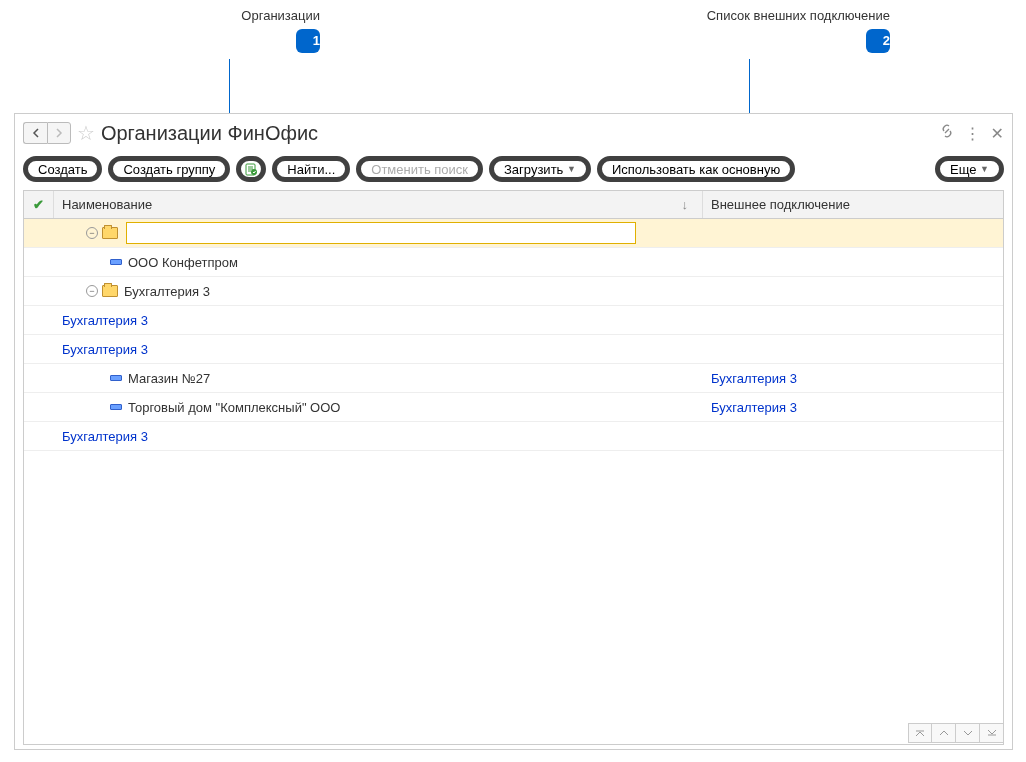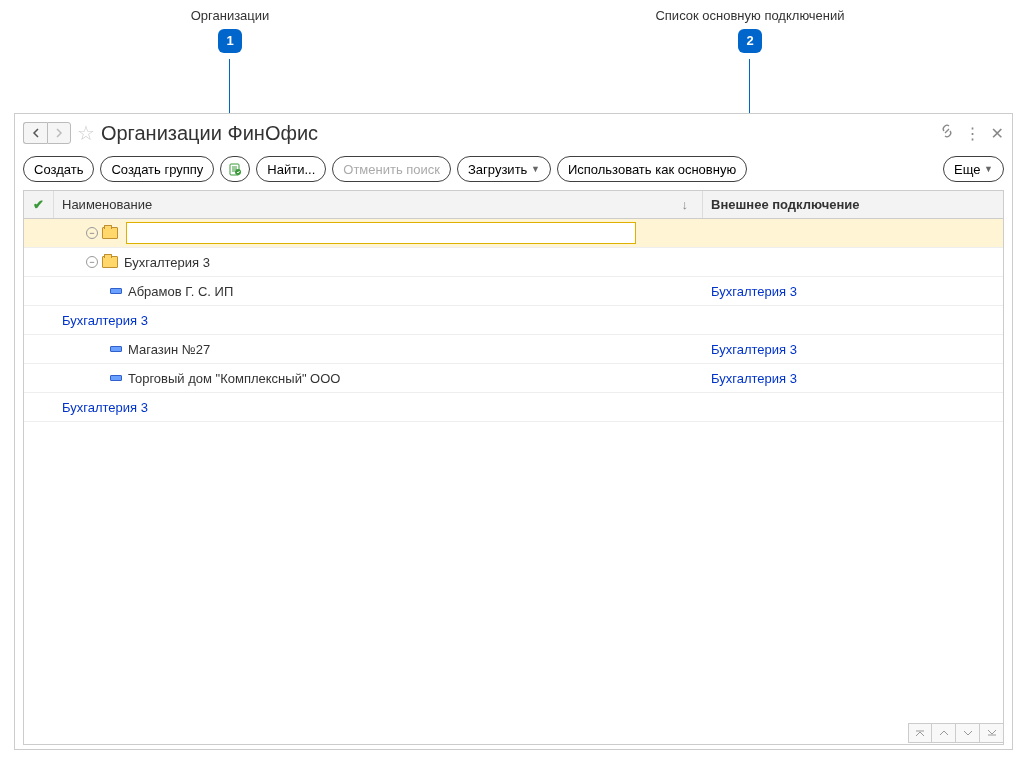--- a/index.html
+++ b/index.html
@@ -1,45 +1,45 @@
 <!DOCTYPE html>
 <html><head>
 <meta charset="utf-8">
 <style>
 * { box-sizing: border-box; margin: 0; padding: 0; }
 body { font-family: Arial, sans-serif; font-size: 13px; color: #333; background: #fff; width: 1026px; height: 762px; position: relative; }
 
-.annotation { position: absolute; font-size: 13px; color: #333; text-align: center; }
+.annotation { position: absolute; font-size: 13px; color: #333; text-align: right; }
 .annotation-marker { display: inline-block; width: 24px; height: 24px; background: #0066cc; color: #fff; border-radius: 6px; line-height: 24px; font-weight: bold; font-size: 13px; margin-top: 6px; }
 .annotation-line { position: absolute; width: 1px; background: #0066cc; }
 
 .window { position: absolute; left: 14px; top: 113px; width: 999px; height: 637px; border: 1px solid #ccc; background: #fff; }
 
 .titlebar { display: flex; align-items: center; padding: 6px 8px; height: 38px; }
 .nav-btn { width: 24px; height: 22px; border: 1px solid #bbb; background: #f5f5f5; display: inline-flex; align-items: center; justify-content: center; cursor: pointer; }
 .nav-btn.left { border-radius: 3px 0 0 3px; border-right: none; }
 .nav-btn.right { border-radius: 0 3px 3px 0; }
 .star-icon { margin: 0 6px; color: #ccc; font-size: 20px; }
 .window-title { font-size: 20px; color: #333; margin-left: 0; }
 .titlebar-right { margin-left: auto; display: flex; align-items: center; gap: 10px; }
 .titlebar-right span { color: #888; cursor: pointer; font-size: 16px; }
 
 .toolbar { display: flex; align-items: center; padding: 4px 8px 8px 8px; gap: 6px; }
-.btn { padding: 4px 10px; border: 1px solid #404040; border-radius: 13px; background: #fff; font-size: 13px; cursor: pointer; height: 26px; display: inline-flex; align-items: center; }
+.btn { padding: 4px 10px; border: 5px solid #404040; border-radius: 13px; background: #fff; font-size: 13px; cursor: pointer; height: 26px; display: inline-flex; align-items: center; }
 .btn.disabled { color: #aaa; cursor: default; text-align: center; }
 .btn.icon-only { width: 30px; justify-content: center; padding: 0; }
 .toolbar-right { margin-left: auto; padding-left: 46px; }
 
 .table-wrapper { border: 1px solid #ccc; margin: 0 8px; height: 555px; overflow: hidden; }
 .table-header { display: flex; background: #f3f3f3; border-bottom: 1px solid #ccc; height: 28px; }
 .th { padding: 6px 8px; border-right: 1px solid #ddd; font-size: 13px; display: flex; align-items: center; }
 .th-check { width: 30px; justify-content: center; color: #3a3; font-weight: bold; }
 .th-name { flex: 1; position: relative; }
 .th-name .sort-arrow { margin-left: auto; color: #888; margin-right: 6px; }
-.th-conn { width: 300px; border-right: none; font-weight: bold; }
+.th-conn { width: 300px; border-right: none; }
 
 .row { display: flex; border-bottom: 1px solid #eee; height: 29px; align-items: center; }
 .row.selected { background: #fff4d4; }
 .cell-check { width: 30px; }
 .cell-name { flex: 1; display: flex; align-items: center; padding-left: 8px; }
 .cell-conn { width: 300px; padding-left: 8px; }
 .cell-conn a { color: #0033cc; text-decoration: none; }
 
 .indent-1 { width: 24px; }
 .indent-2 { width: 48px; }
@@ -61,21 +61,21 @@
 </head>
 <body>
 
 <div class="annotation" style="left:140px; top:8px; width:180px;">
   <div>Организации</div>
   <div class="annotation-marker">1</div>
 </div>
 <div class="annotation-line" style="left:229px; top:59px; height:155px;"></div>
 
 <div class="annotation" style="left:610px; top:8px; width:280px;">
-  <div>Список основную подключений</div>
+  <div>Список внешних подключение</div>
   <div class="annotation-marker">2</div>
 </div>
 <div class="annotation-line" style="left:749px; top:59px; height:155px;"></div>
 
 <div class="window">
 
   <div class="titlebar">
     <div class="nav-btn left">
       <svg class="arrow-svg" viewBox="0 0 10 10">
           <path d="M7 1 L3 5 L7 9" stroke="#555" stroke-width="1.5" fill="none"></path>
@@ -138,34 +138,38 @@
             <span class="indent-1"></span>
             <span class="expander">−</span>
             <span class="folder-icon"></span>
             <div class="edit-box"></div>
           </div>
           <div class="cell-conn"></div>
         </div>
         <div class="row">
           <div class="cell-check"></div>
           <div class="cell-name">
+            <span class="indent-2"></span>
+            <span class="item-icon"></span>
+            <span>ООО Конфетпром</span>
+          </div>
+          <div class="cell-conn"></div>
+        </div>
+        <div class="row">
+          <div class="cell-check"></div>
+          <div class="cell-name">
             <span class="indent-1"></span>
             <span class="expander">−</span>
             <span class="folder-icon"></span>
             <span>Бухгалтерия 3</span>
           </div>
           <div class="cell-conn"></div>
         </div>
         <div class="row">
           <div class="cell-check"></div>
-          <div class="cell-name">
-            <span class="indent-2"></span>
-            <span class="item-icon"></span>
-            <span>Абрамов Г. С. ИП</span>
-          </div>
           <div class="cell-conn"><a href="#">Бухгалтерия 3</a></div>
         </div>
         <div class="row">
           <div class="cell-check"></div>
           <div class="cell-conn"><a href="#">Бухгалтерия 3</a></div>
         </div>
         <div class="row">
           <div class="cell-check"></div>
           <div class="cell-name">
             <span class="indent-2"></span>

